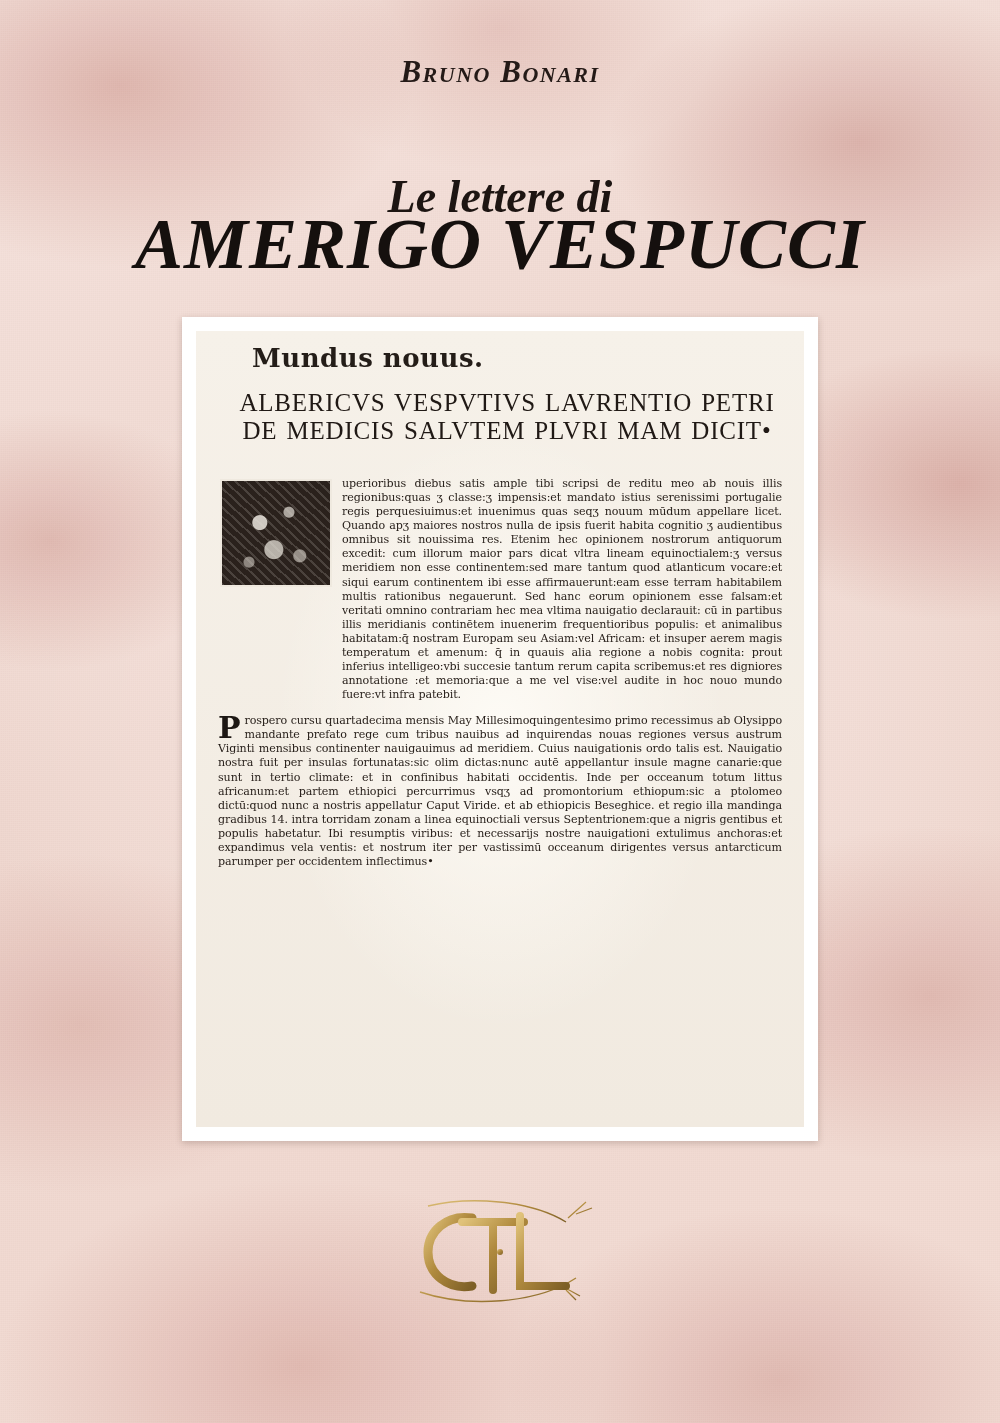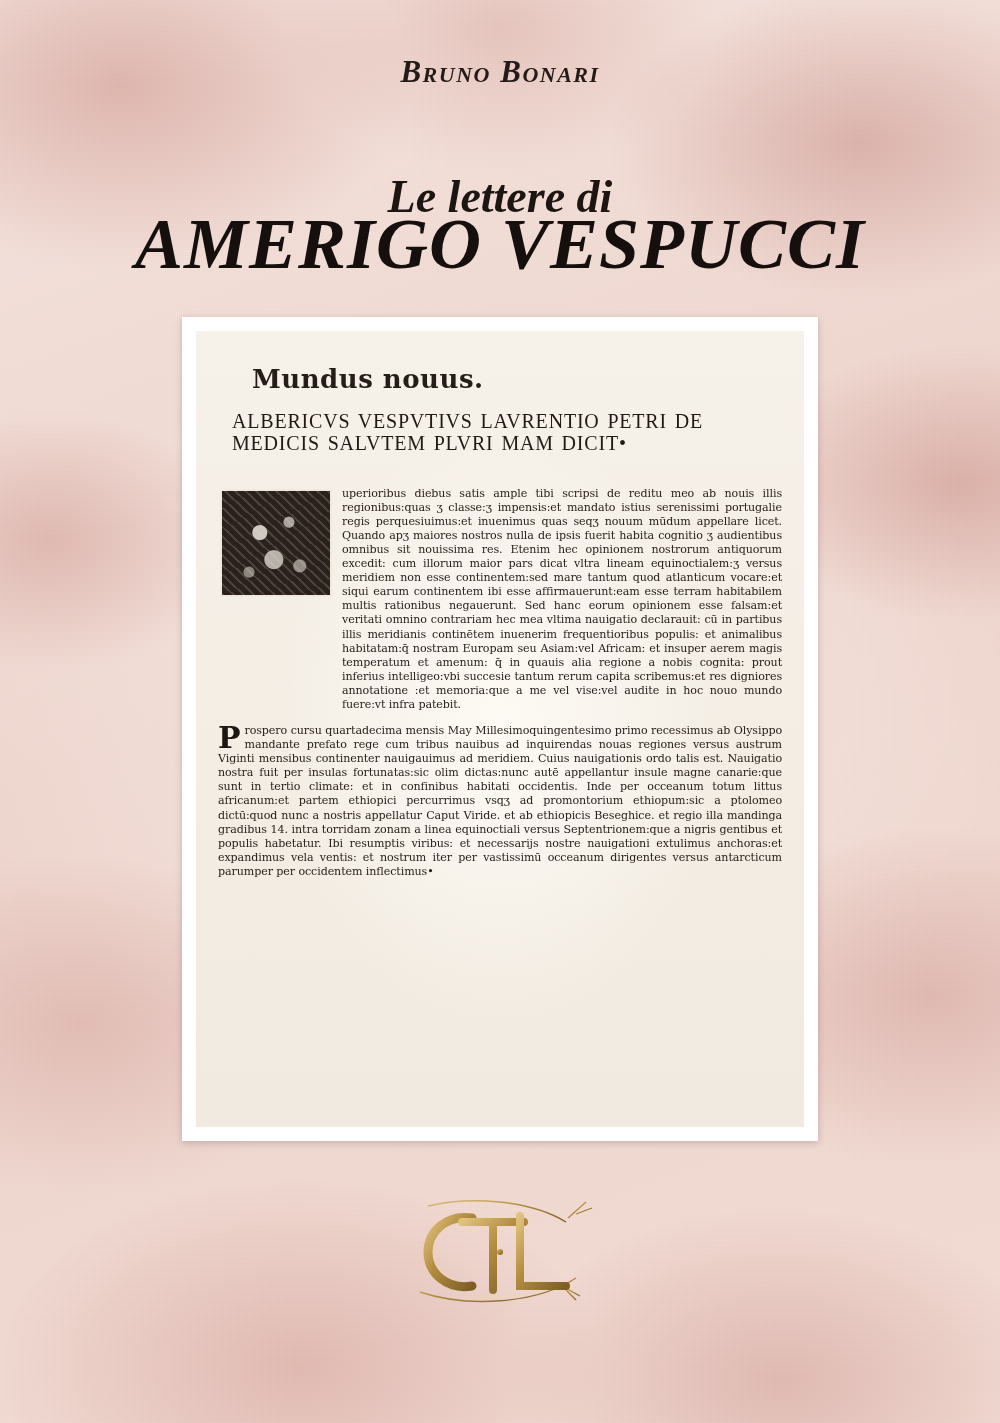--- a/index.html
+++ b/index.html
@@ -108,40 +108,41 @@
     position: absolute;
     left: 14px;
     top: 14px;
     right: 14px;
     bottom: 14px;
     background: #f4efe7;
     background-image:
       radial-gradient(ellipse 300px 400px at 50% 50%, rgba(255,253,248,0.85), rgba(243,236,226,0) 75%),
       linear-gradient(180deg, #f6f1e9 0%, #f1eae0 100%);
     overflow: hidden;
-    padding: 25px 22px 10px 22px;
+    padding: 4px 22px 10px 22px;
     box-sizing: border-box;
   }
 
   .plate-heading {
     font-family: "DejaVu Serif", serif;
     font-weight: bold;
     font-size: 26px;
     color: #241d18;
     letter-spacing: 0.5px;
     margin: 8px 0 16px 34px;
   }
   .plate-salutation {
     font-family: "Liberation Serif", serif;
-    font-size: 20px;
+    font-size: 25px;
     line-height: 1.12;
     letter-spacing: 0.8px;
     color: #201915;
     margin: 0 0 14px 14px;
     word-spacing: 2px;
+    text-align: center;
   }
 
   .para {
     position: relative;
     font-family: "DejaVu Serif", serif;
     font-size: 11.1px;
     line-height: 1.27;
     color: #241c17;
     text-align: justify;
     letter-spacing: -0.1px;

